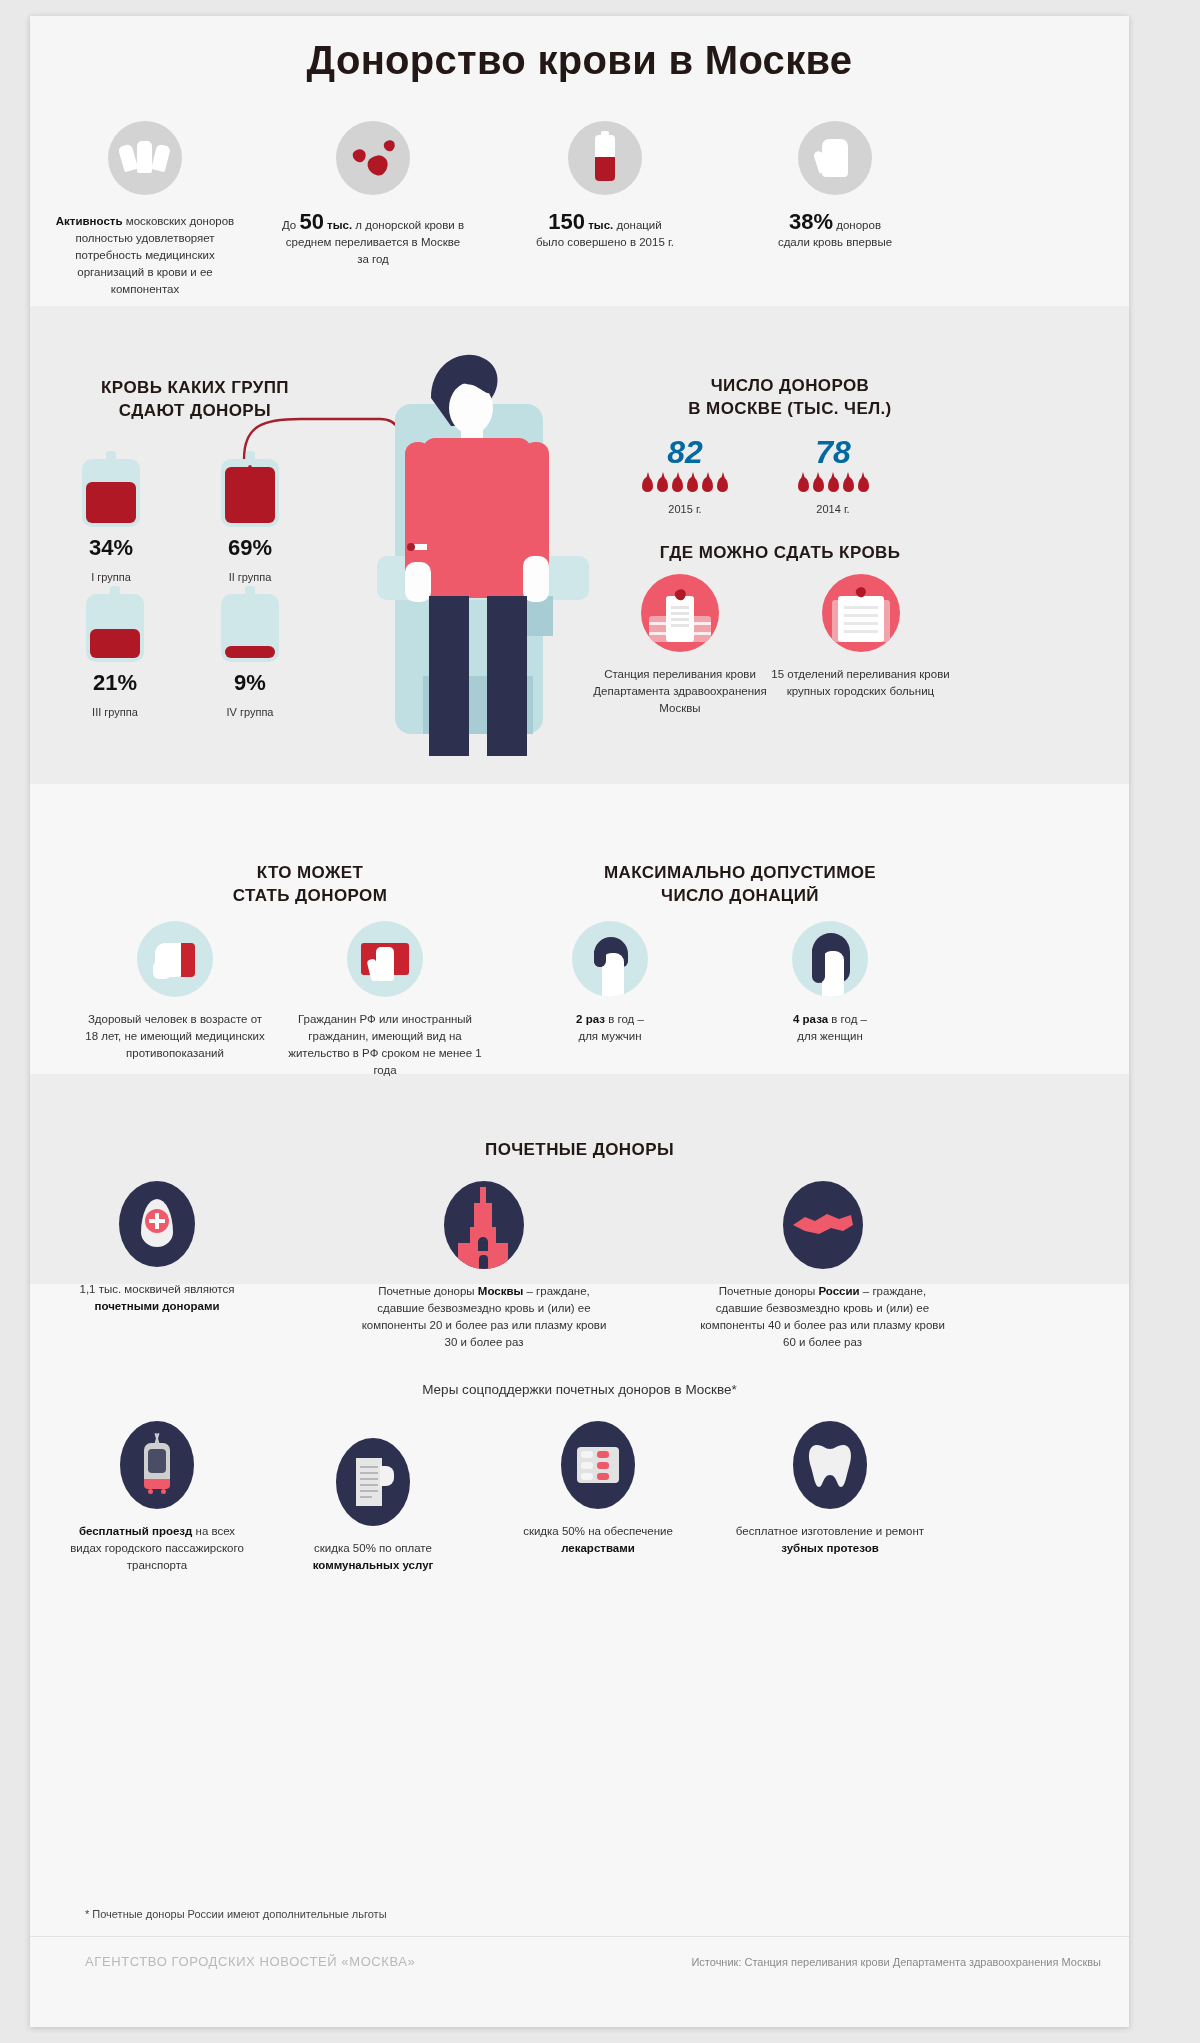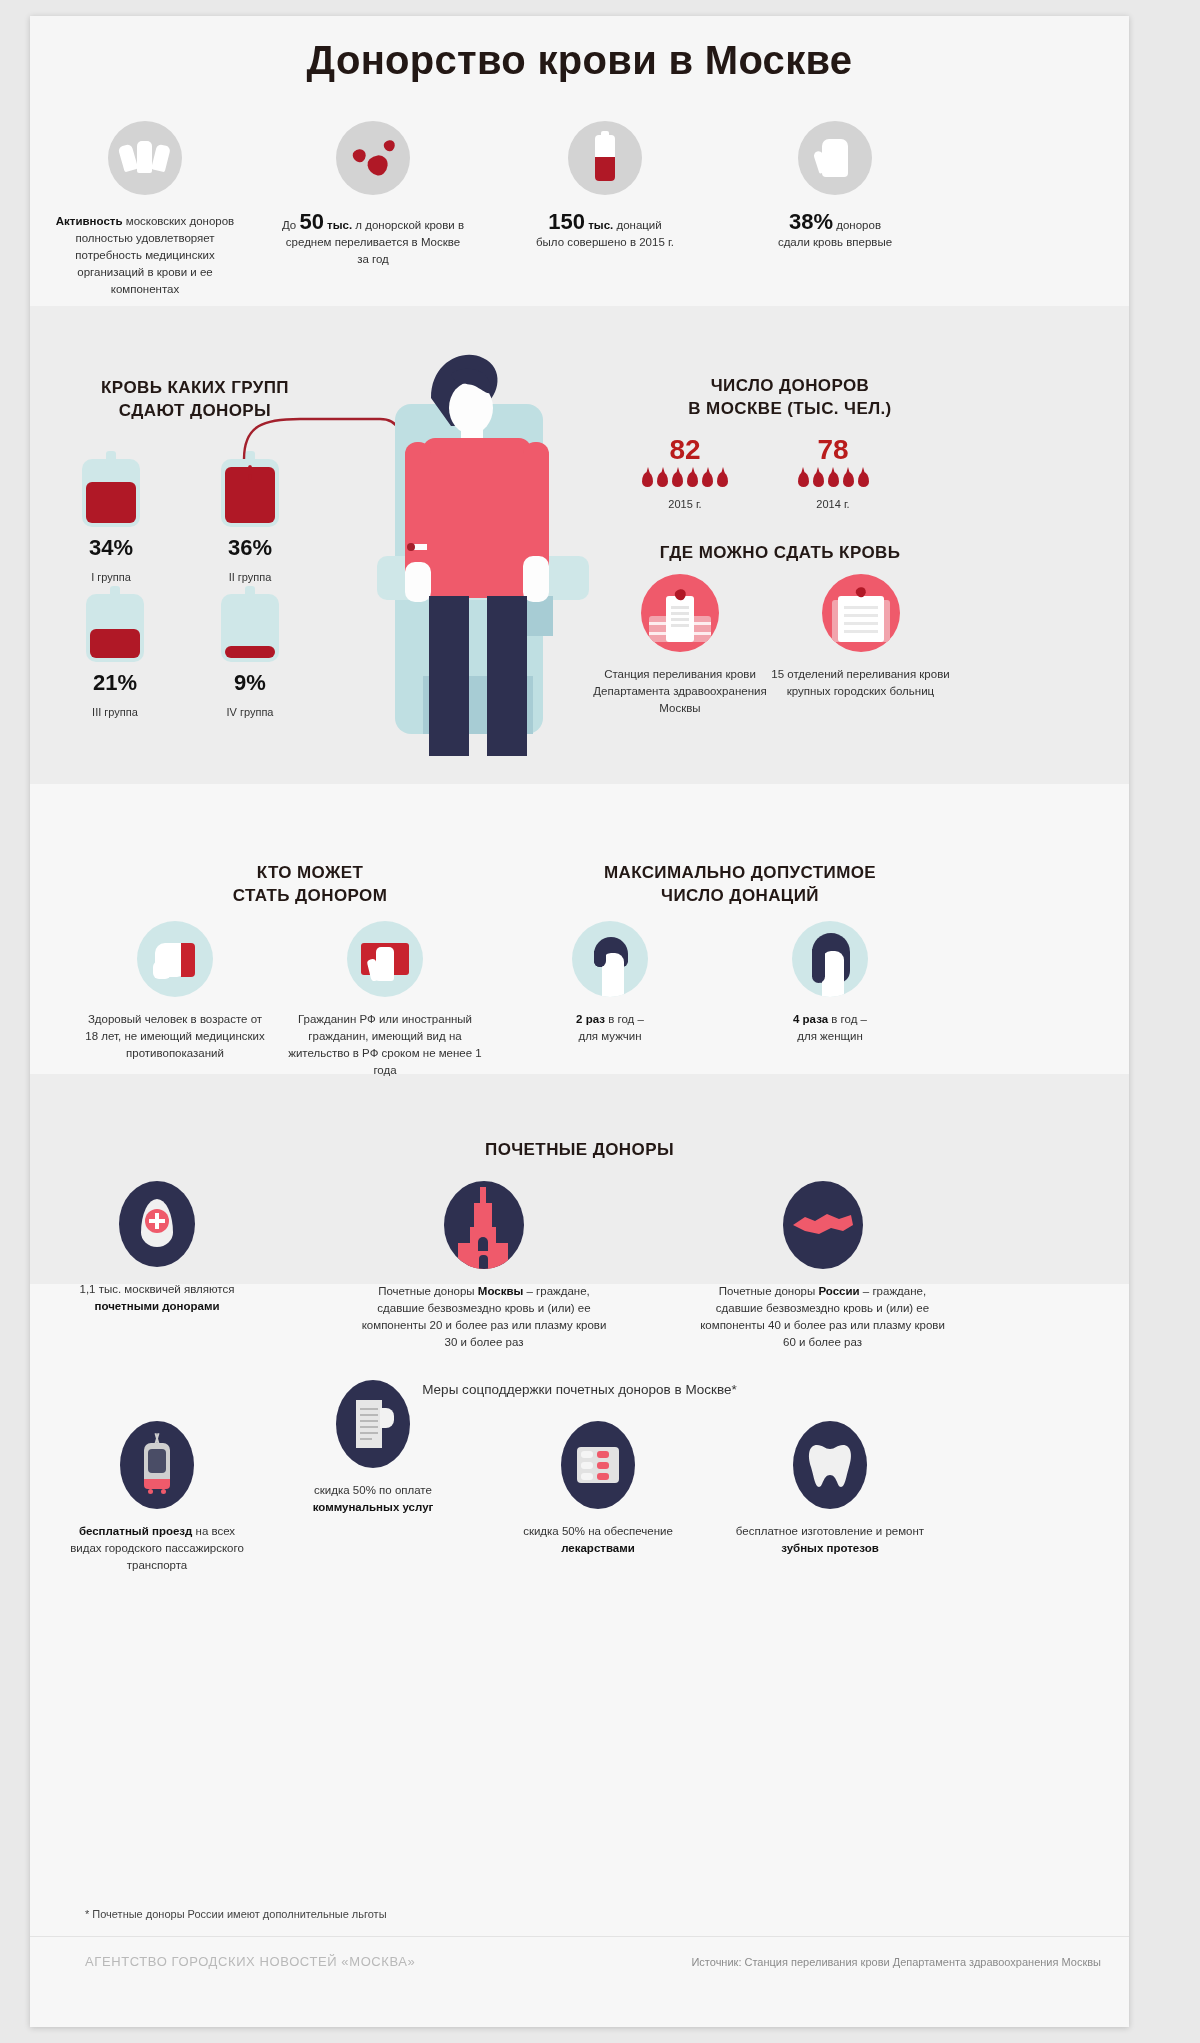--- a/index.html
+++ b/index.html
@@ -71,21 +71,21 @@
   }
   .bagwrap{position:absolute;text-align:center;width:130px;}
   .bagwrap .pct{font-size:22px;font-weight:700;color:#111;margin-top:8px;}
   .bagwrap .grp{font-size:11px;color:#333;margin-top:10px;}
 
   
   #person{position:absolute;left:335px;top:330px;width:235px;height:430px;}
 
   
   .dcount{position:absolute;text-align:center;width:170px;}
-  .dcount .num{font-size:28px;font-weight:700;color:#b91c1c;}
+  .dcount .num{font-size:32px;font-weight:700;color:#0369a1;font-style:italic;}
   .dcount .yr{font-size:11px;color:#333;margin-top:4px;}
   .drops-row{height:22px;margin:6px 0 0;display:flex;justify-content:center;gap:4px;}
   .mini-drop{
     width:11px;height:15px;background:#b01826;
     border-radius:50% 50% 50% 50% / 65% 65% 35% 35%;
     position:relative;
   }
   .mini-drop::before{
     content:"";position:absolute;left:3.5px;top:-5px;
     width:0;height:0;border-left:2px solid transparent;border-right:2px solid transparent;
@@ -179,21 +179,21 @@
   </div>
 
   <div class="bagwrap" style="left:155px;top:435px;">
     <div class="bag" style="margin:0 auto;">
       <div class="neck"></div>
         <div class="body"></div>
       <div class="fill" style="height:56px;"></div>
       <div style="position:absolute;left:27px;top:14px;width:4px;height:5px;background:#b01826;border-radius:50%;"></div>
       <div style="position:absolute;left:27px;top:23px;width:4px;height:6px;background:#b01826;border-radius:50%;"></div>
     </div>
-    <div class="pct">36%</div>
+    <div class="pct">69%</div>
     <div class="grp">II группа</div>
   </div>
 
   <svg style="position:absolute;left:200px;top:395px;width:190px;height:150px;">
     <path d="M14,48 C14,14 34,8 70,8 L150,8 C170,8 172,24 172,44 L172,120" fill="none" stroke="#a3202c" stroke-width="2.4"></path>
   </svg>
 
   <div class="bagwrap" style="left:20px;top:570px;">
     <div class="bag" style="margin:0 auto;">
       <div class="neck"></div>
@@ -404,21 +404,21 @@
       <div style="position:absolute;left:28px;top:68px;width:5px;height:5px;background:#ef5a6b;border-radius:50%;"></div>
       <div style="position:absolute;left:41px;top:68px;width:5px;height:5px;background:#ef5a6b;border-radius:50%;"></div>
       <div style="position:absolute;left:36px;top:12px;width:2px;height:11px;background:#cfcfcf;transform:rotate(16deg);"></div>
       <div style="position:absolute;left:36px;top:12px;width:2px;height:11px;background:#cfcfcf;transform:rotate(-16deg);"></div>
     </div>
     <div class="cap">
       <b>бесплатный проезд</b><span> на всех видах городского пассажирского транспорта</span>
     </div>
   </div>
 
-  <div class="blk" style="left:248px;top:1364px;width:190px;">
+  <div class="blk" style="left:248px;top:1422px;width:190px;">
     <div class="circ c-navy" style="width:74px;height:88px;border-radius:50%;">
       <div style="position:absolute;left:20px;top:20px;width:26px;height:48px;background:#e6e6e6;"></div>
       <div style="position:absolute;left:44px;top:28px;width:14px;height:20px;background:#f2f2f2;border-radius:0 8px 8px 0;"></div>
       <div style="position:absolute;left:24px;top:28px;width:18px;height:2px;background:#b8b8b8;"></div>
       <div style="position:absolute;left:24px;top:34px;width:18px;height:2px;background:#b8b8b8;"></div>
       <div style="position:absolute;left:24px;top:40px;width:18px;height:2px;background:#b8b8b8;"></div>
       <div style="position:absolute;left:24px;top:46px;width:18px;height:2px;background:#b8b8b8;"></div>
       <div style="position:absolute;left:24px;top:52px;width:18px;height:2px;background:#b8b8b8;"></div>
       <div style="position:absolute;left:24px;top:58px;width:12px;height:2px;background:#b8b8b8;"></div>
     </div>

